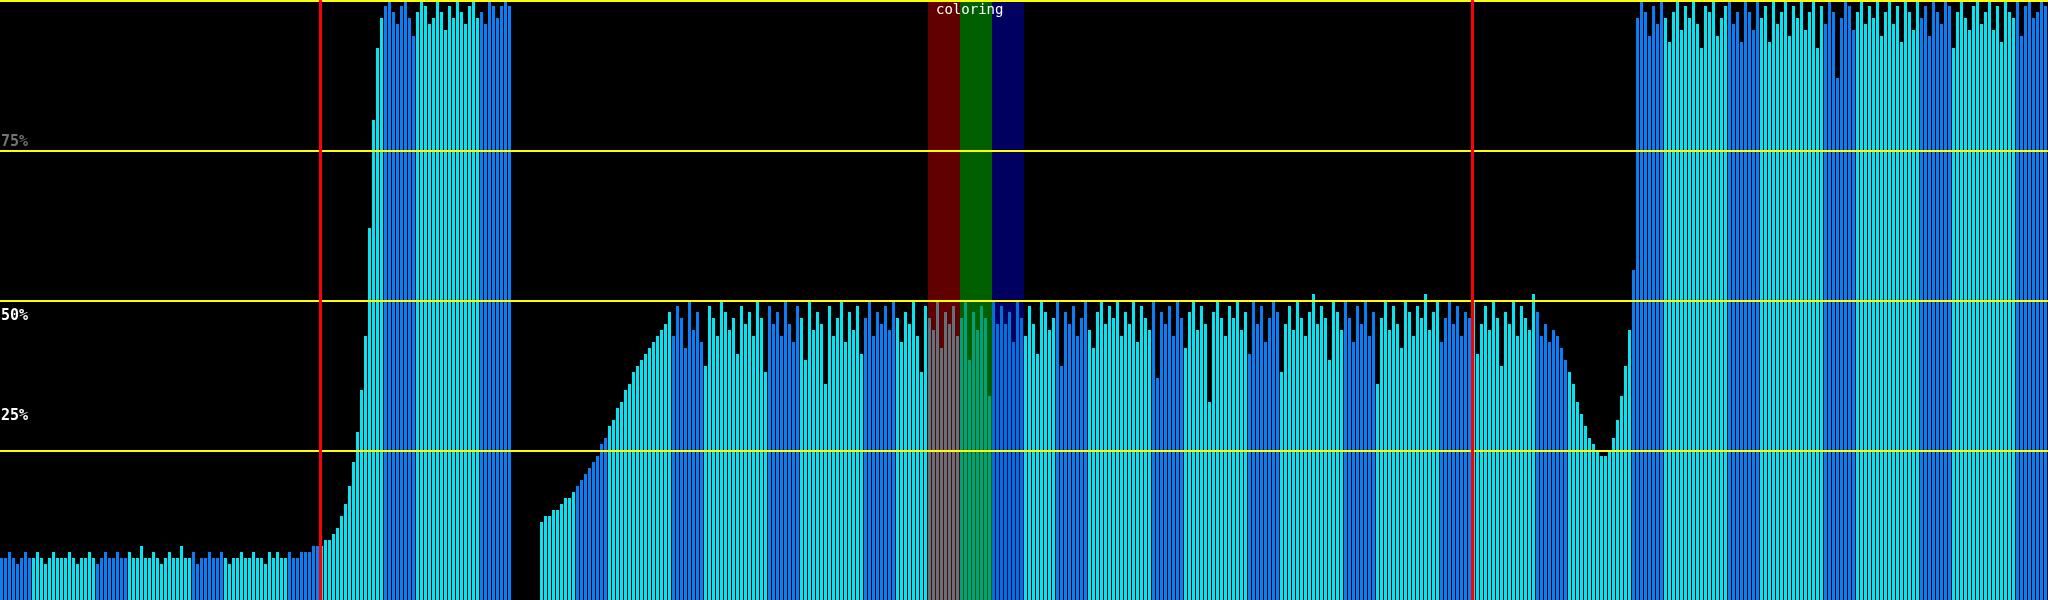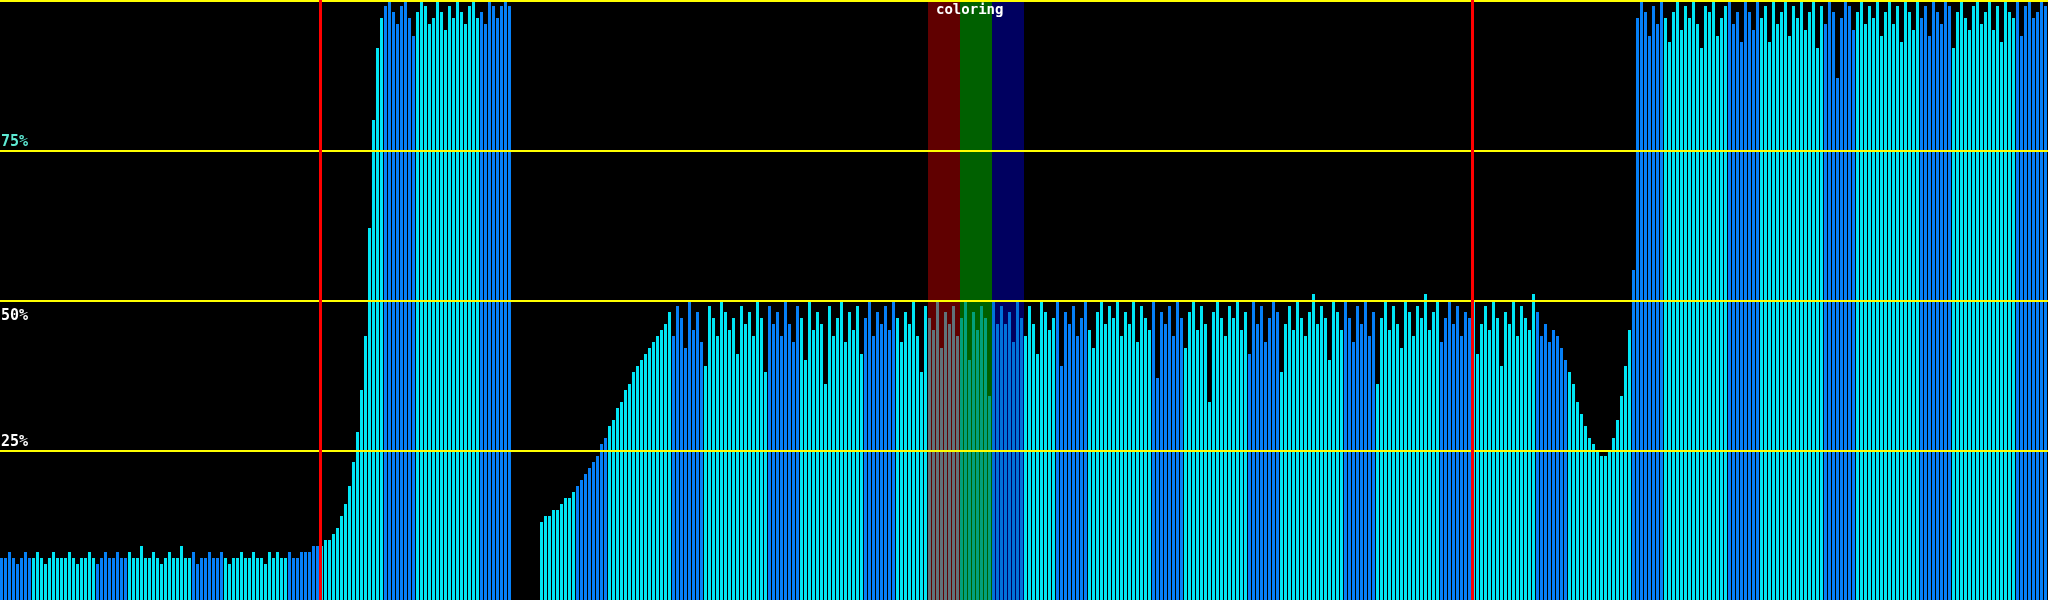--- a/index.html
+++ b/index.html
@@ -3,21 +3,21 @@
 <meta charset="utf-8">
 <style>
   html,body{margin:0;padding:0;background:#000;}
   body{width:2048px;height:600px;overflow:hidden;font-family:"DejaVu Sans Mono","Liberation Mono",monospace;}
   .chart{position:relative;width:2048px;height:600px;background:#000;}
   .bars-svg{position:absolute;left:0;top:0;z-index:1;}
   .band{position:absolute;top:0;height:600px;z-index:2;}
   .gridline{position:absolute;left:0;width:2048px;height:2px;background:#ffff00;z-index:3;}
   .marker{position:absolute;top:0;width:3px;height:600px;background:#ff0000;z-index:4;}
   .tick-label{position:absolute;left:1px;color:#ffffff;font-size:15px;font-weight:bold;line-height:16px;z-index:5;letter-spacing:0px;}
-  .coloring-label{position:absolute;color:#ffffff;font-size:14px;font-weight:bold;line-height:15px;z-index:6;}
+  .coloring-label{position:absolute;color:#ffffff;font-size:14px;font-weight:normal;line-height:15px;z-index:6;}
 </style>
 </head>
 <body>
 
 <div class="chart">
   <svg class="bars-svg" id="bars" width="2048" height="600" viewBox="0 0 2048 600">
       <rect x="0" y="558" width="3" height="42" fill="#0580F8"></rect>
       <rect x="4" y="558" width="3" height="42" fill="#0580F8"></rect>
       <rect x="8" y="552" width="3" height="48" fill="#0580F8"></rect>
       <rect x="12" y="558" width="3" height="42" fill="#0580F8"></rect>
@@ -524,24 +524,24 @@
       <rect x="2044" y="6" width="3" height="594" fill="#0580F8"></rect>
     </svg>
   <div id="bands">
       <div class="band" style="left: 928px; width: 32px; background: rgba(192, 0, 0, 0.5);"></div>
       <div class="band" style="left: 960px; width: 32px; background: rgba(0, 192, 0, 0.5);"></div>
       <div class="band" style="left: 992px; width: 32px; background: rgba(0, 0, 192, 0.5);"></div>
     </div>
   <div id="gridlines">
       <div class="gridline" style="top: 0px; background: rgb(255, 255, 0);"></div>
       <div class="gridline" style="top: 150px; background: rgb(255, 255, 0);"></div>
-      <span class="tick-label" style="top: 133px; color: #5eead4;">75%</span>
+      <span class="tick-label" style="top: 133px; color: #737373;">75%</span>
       <div class="gridline" style="top: 300px; background: rgb(255, 255, 0);"></div>
       <span class="tick-label" style="top: 283px; color: rgb(255, 255, 255); margin-top: 24px;">50%</span>
       <div class="gridline" style="top: 450px; background: rgb(255, 255, 0);"></div>
-      <span class="tick-label" style="top: 433px; color: rgb(255, 255, 255);">25%</span>
+      <span class="tick-label" style="top: 407px; color: rgb(255, 255, 255);">25%</span>
     </div>
   <div id="markers">
       <div class="marker" style="left: 319px; background: rgb(255, 0, 0);"></div>
       <div class="marker" style="left: 1471px; background: rgb(255, 0, 0);"></div>
     </div>
   <span class="coloring-label" id="coloring-label" style="left: 936px; top: 2px;">coloring</span>
 </div>
 
 </body></html>

